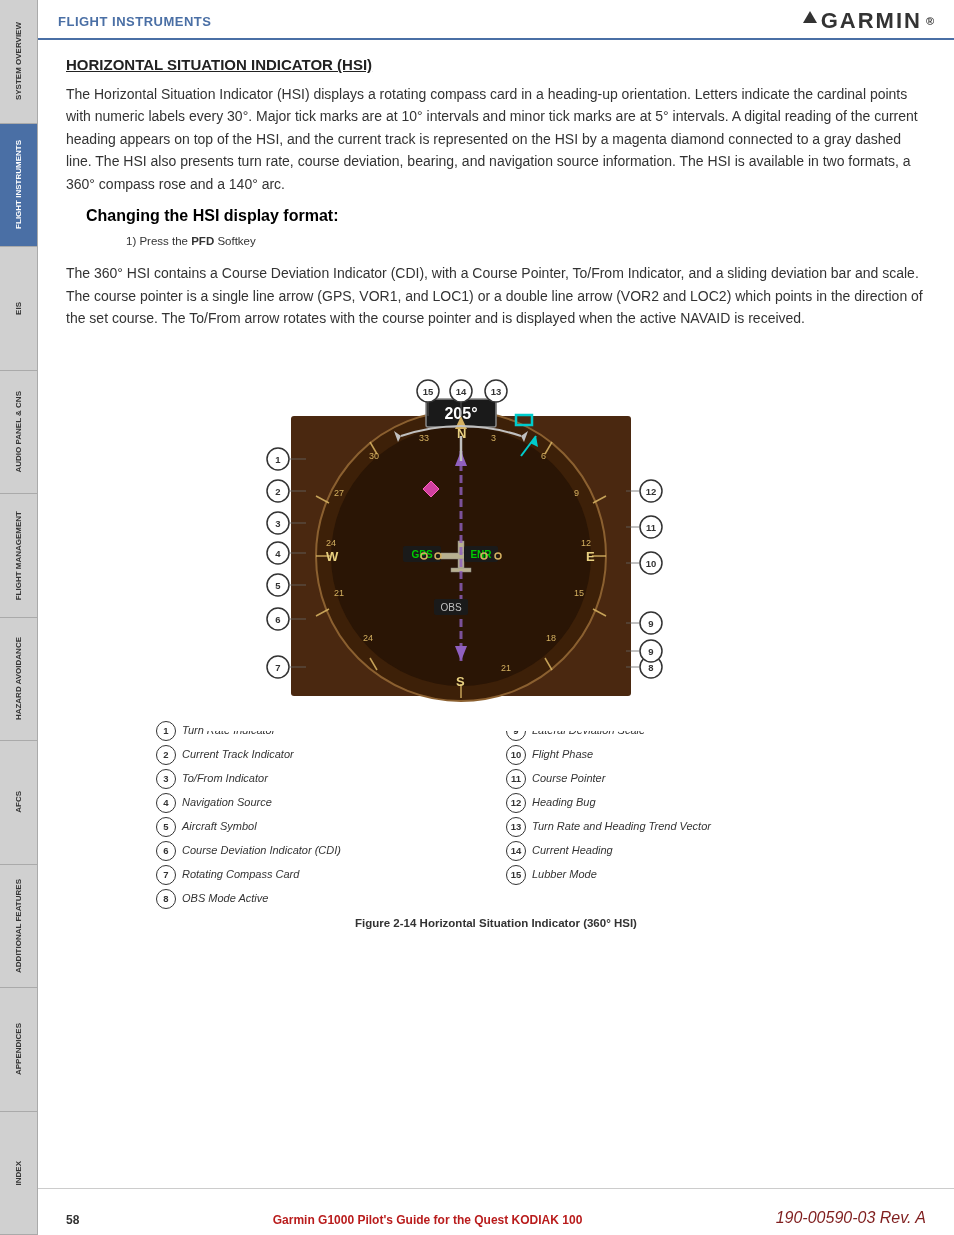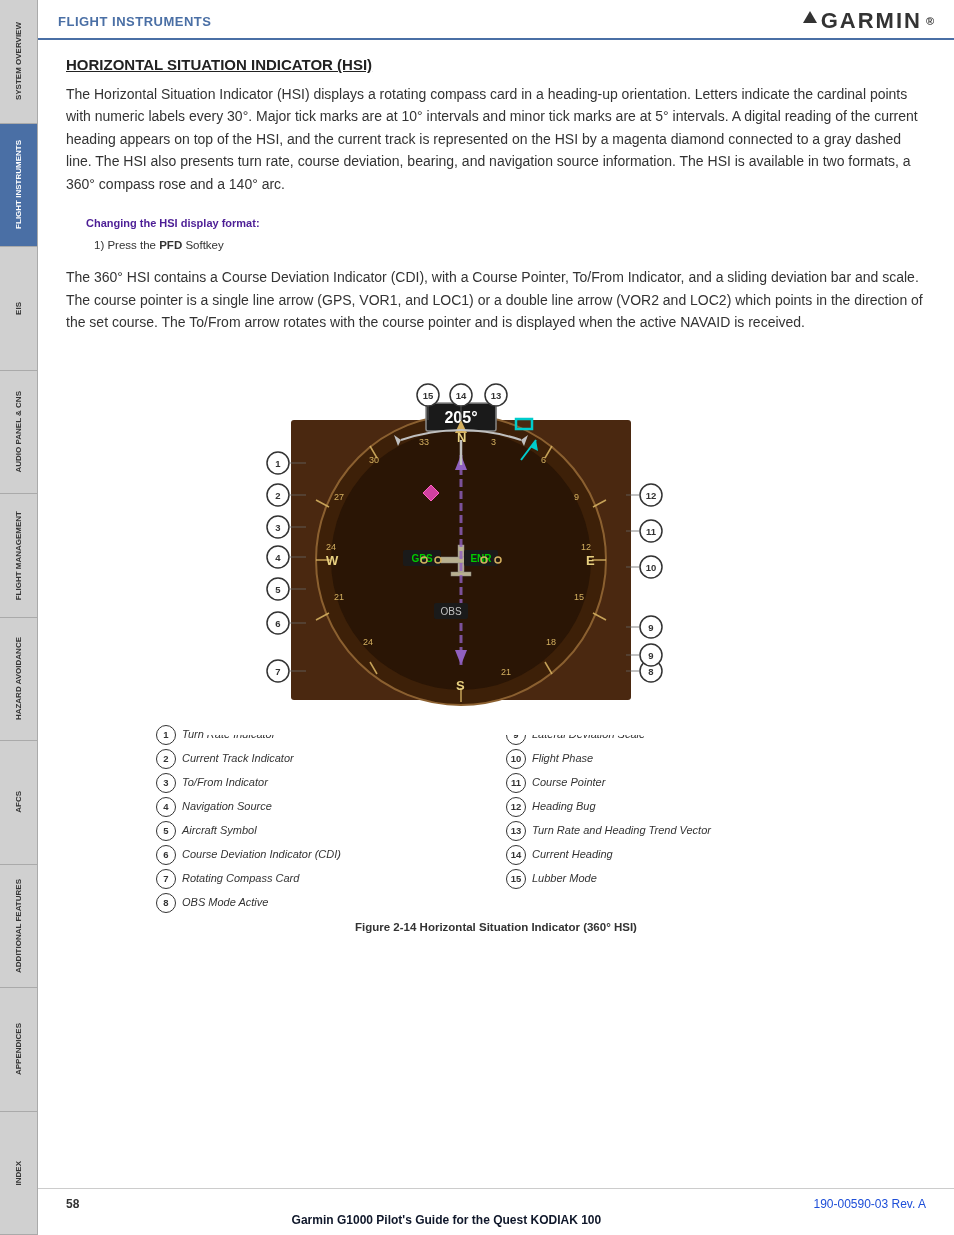--- a/index.html
+++ b/index.html
@@ -107,28 +107,28 @@
     }
 
     .body-text {
       font-size: 14px;
       color: #333;
       line-height: 1.6;
       margin-bottom: 12px;
     }
 
     .subsection-title {
-      font-size: 11px;
-      font-weight: bold;
-      color: #4c1d95;
-      margin: 22px 0 8px 20px;
+      font-size: 16px;
+      font-weight: bold;
+      color: #000000;
+      margin: 12px 0 8px 20px;
     }
 
     .steps {
-      margin-left: 28px;
+      margin-left: 60px;
       margin-bottom: 12px;
     }
     .step {
       font-size: 11.5px;
       color: #333;
       margin-bottom: 4px;
       line-height: 1.5;
     }
     .step-num {
       font-weight: normal;
@@ -183,40 +183,41 @@
       margin-top: 8px;
       font-weight: normal;
     }
     .figure-caption b {
       font-weight: bold;
     }
 
     
     .footer {
       display: flex;
-      align-items: flex-start;
+      align-items: flex-end;
       justify-content: space-between;
       padding: 8px 28px;
       border-top: 1px solid #ccc;
     }
     .footer-page {
       font-size: 12px;
       font-weight: bold;
       color: #333;
     }
     .footer-title {
       font-size: 12px;
       font-weight: bold;
-      color: #0f172a;
+      color: #b91c1c;
       text-align: center;
       margin-top: 16px;
     }
     .footer-part {
-      font-size: 12px;
-      color: #1d4ed8;
+      font-size: 16px;
+      color: #7f1d1d;
+      font-style: italic;
     }
   </style>
 </head>
 <body>
 
 <div class="sidebar">
   <div class="sidebar-item">
     <span>SYSTEM OVERVIEW</span>
   </div>
   <div class="sidebar-item active">

